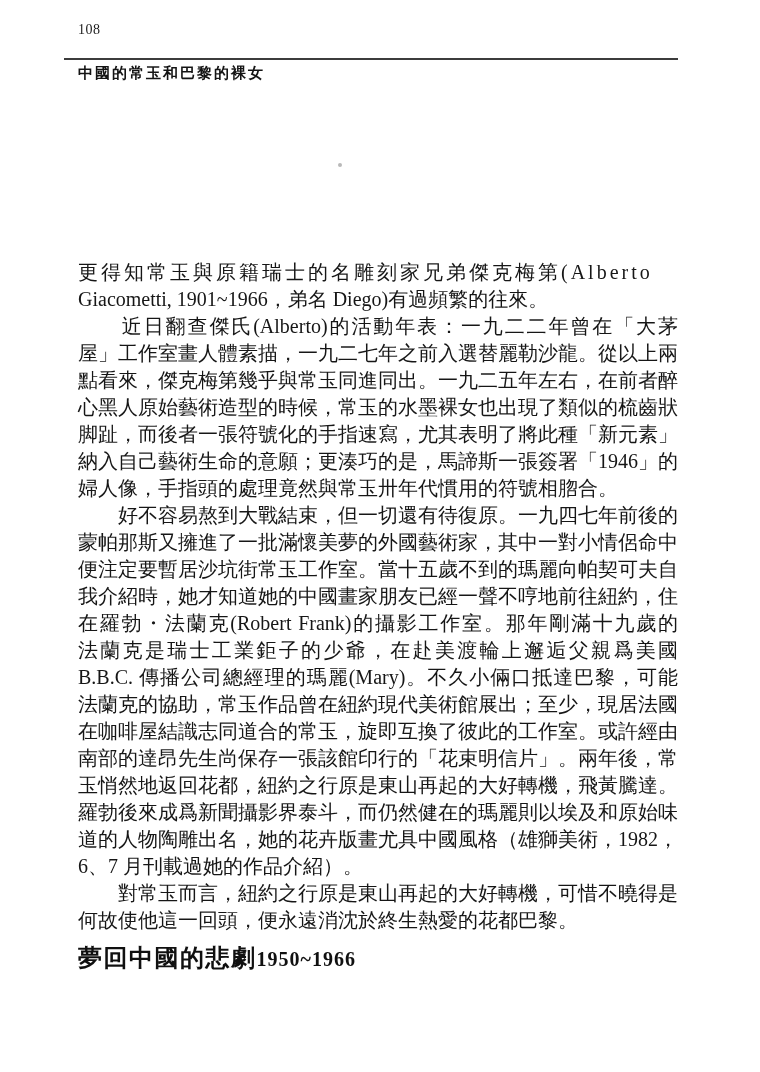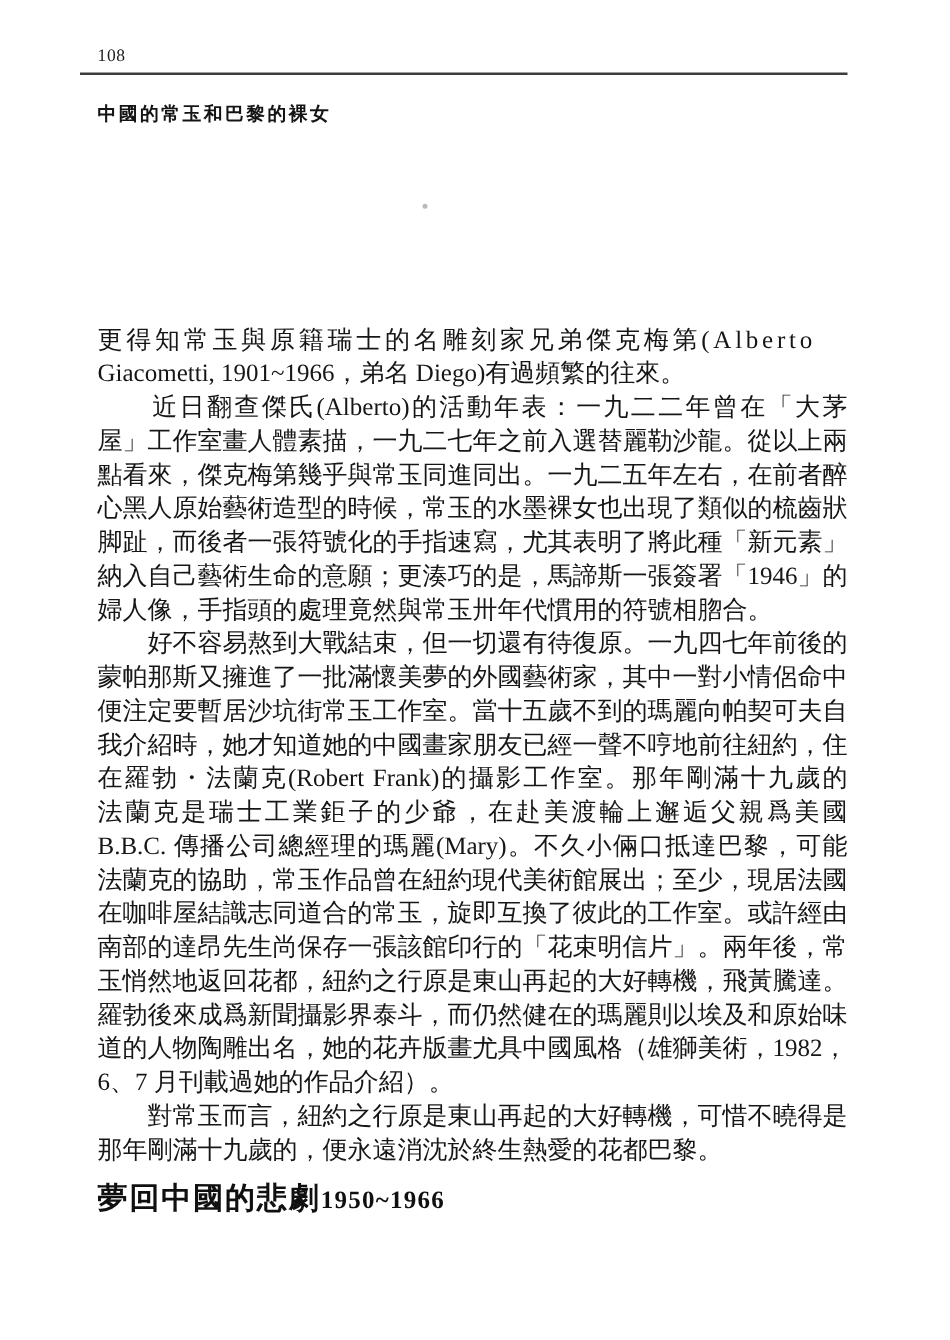--- a/index.html
+++ b/index.html
@@ -13,37 +13,37 @@
     height: 1072px;
     background: #ffffff;
     overflow: hidden;
     font-family: "Liberation Serif", "DejaVu Serif", serif;
     color: #161616;
   }
   
   .page-number {
     position: absolute;
     left: 78px;
-    top: 38px;
+    top: 22px;
     font-size: 14px;
     letter-spacing: 0.5px;
     color: #1c1c1c;
   }
   .header-rule {
     position: absolute;
     left: 64px;
     top: 58px;
     width: 614px;
     height: 2px;
     background: #3c3c3c;
   }
   .running-header {
     position: absolute;
     left: 78px;
-    top: 82px;
+    top: 64px;
     font-size: 15px;
     font-weight: bold;
     letter-spacing: 2px;
     color: #141414;
     white-space: nowrap;
   }
   .speck {
     position: absolute;
     left: 338px;
     top: 163px;
@@ -137,21 +137,21 @@
       <div class="line">在咖啡屋結識志同道合的常玉，旋即互換了彼此的工作室。或許經由</div>
       <div class="line">南部的達昂先生尚保存一張該館印行的「花束明信片」。兩年後，常</div>
       <div class="line">玉悄然地返回花都，紐約之行原是東山再起的大好轉機，飛黃騰達。</div>
       <div class="line">羅勃後來成爲新聞攝影界泰斗，而仍然健在的瑪麗則以埃及和原始味</div>
       <div class="line">道的人物陶雕出名，她的花卉版畫尤具中國風格（雄獅美術，1982，</div>
       <div class="line last">6、7 月刊載過她的作品介紹）。</div>
     </div>
 
     <div>
       <div class="line">　　對常玉而言，紐約之行原是東山再起的大好轉機，可惜不曉得是</div>
-      <div class="line last">那年剛滿十九歲的，便永遠消沈於終生熱愛的花都巴黎。</div>
+      <div class="line last">何故使他這一回頭，便永遠消沈於終生熱愛的花都巴黎。</div>
     </div>
 
   </div>
 
   <div class="section-heading">
     <span class="title">夢回中國的悲劇</span><span class="years">1950~1966</span>
   </div>
 
 </div>
 

